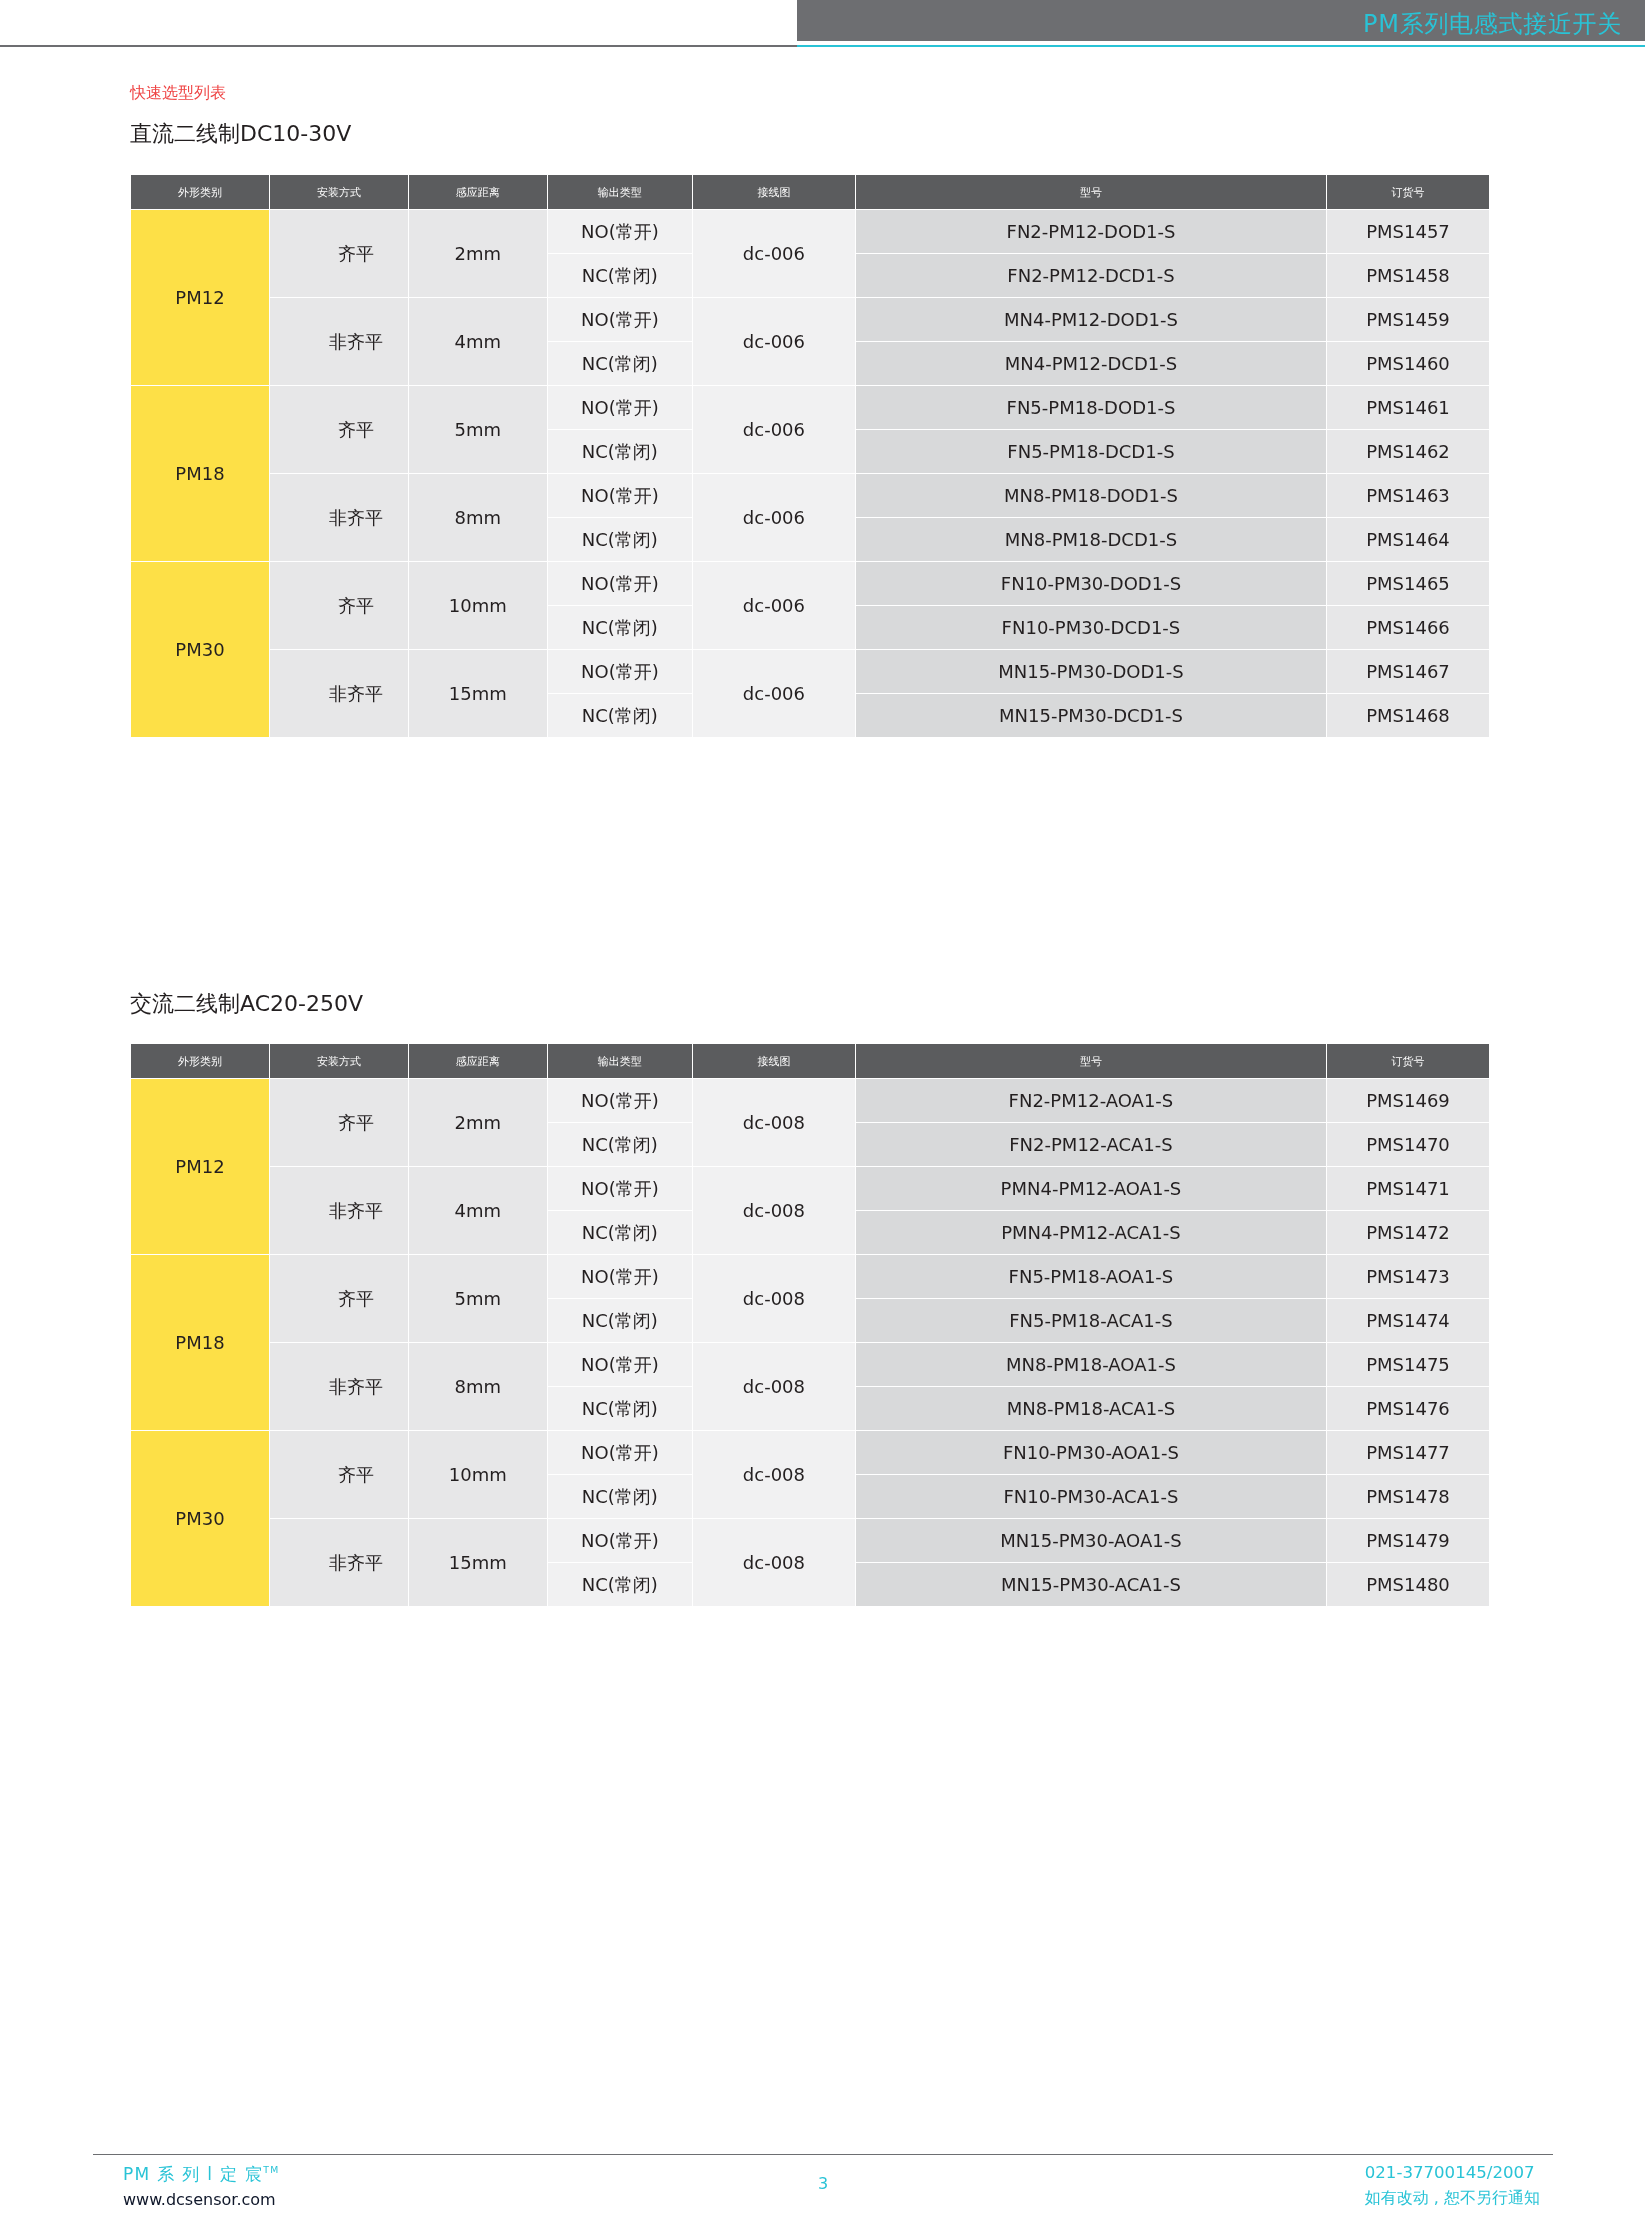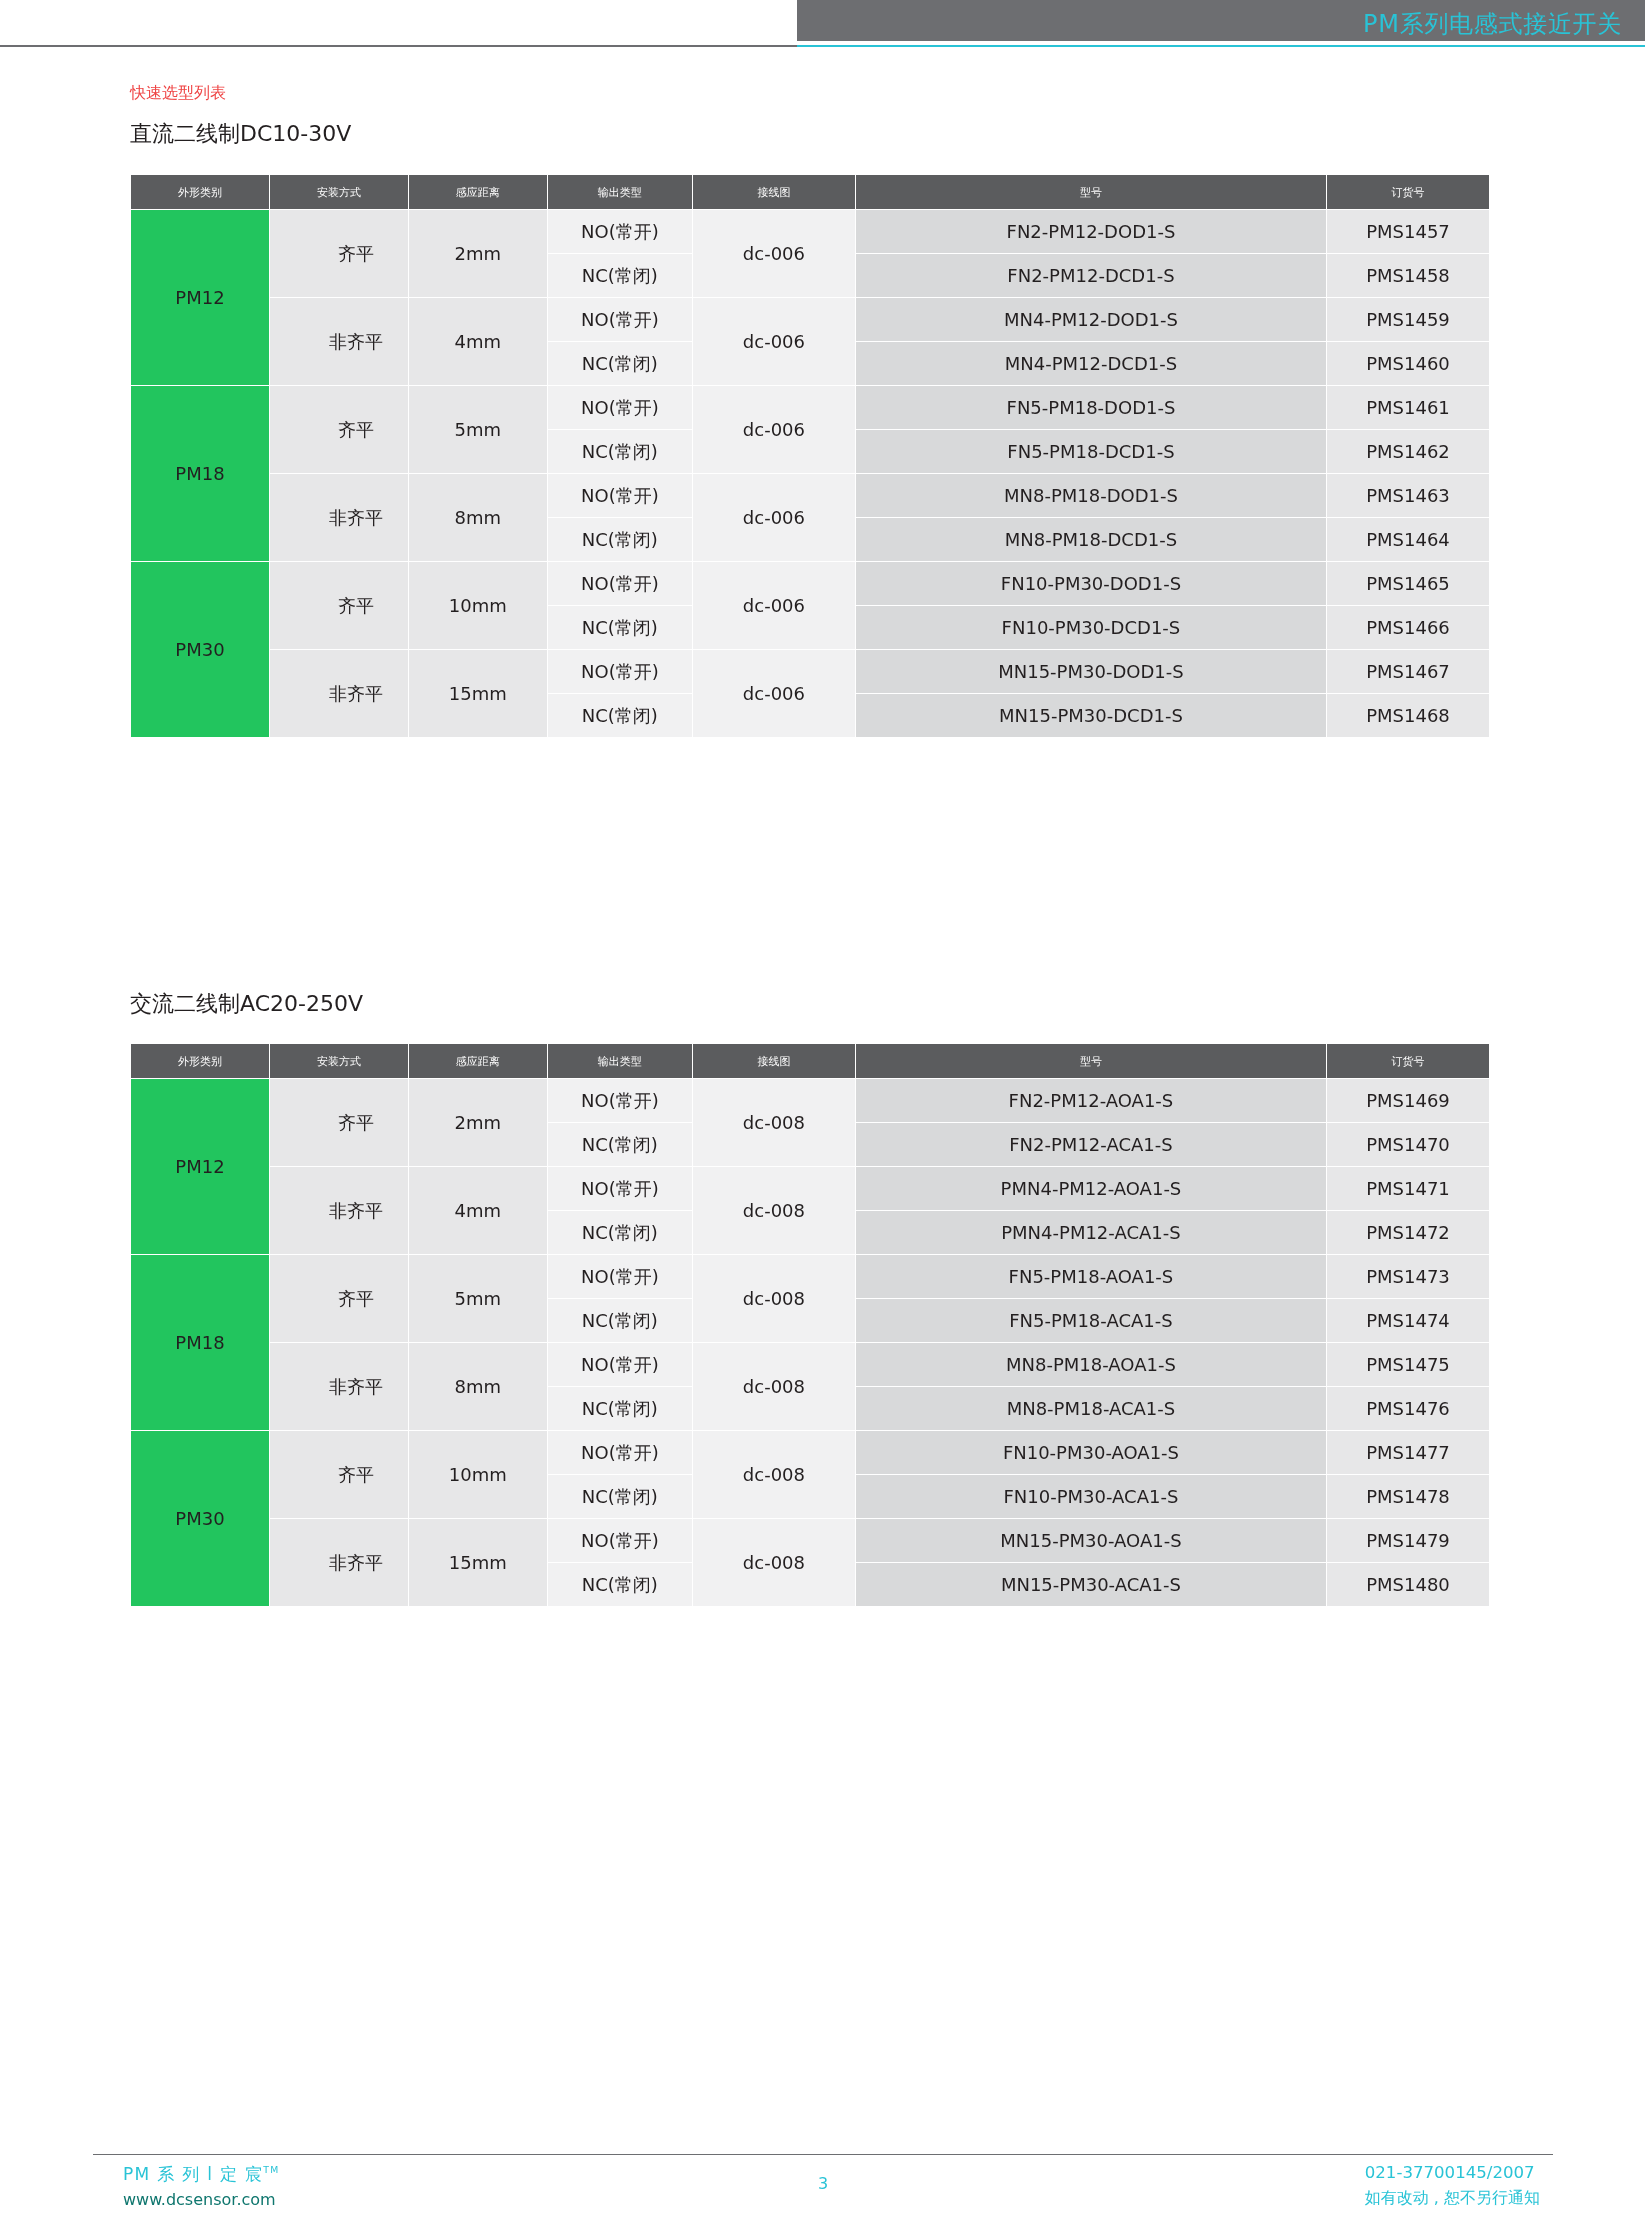--- a/index.html
+++ b/index.html
@@ -90,21 +90,21 @@
     font-family: "DejaVu Sans", sans-serif;
   }
   .sel-table td {
     border: 0.7px solid #ffffff;
     text-align: center;
     height: 41px;
     font-family: "DejaVu Sans", sans-serif;
     font-size: 18px;
     color: #231f20;
   }
-  .c-shape   { background: #22c55e; }
+  .c-shape   { background: #fde047; }
   .c-mount   { background: #e7e7e8; padding-left: 35px; }
   .c-dist    { background: #e7e7e8; }
   .c-out     { background: #f1f1f2; }
   .c-wire    { background: #f1f1f2; }
   .c-model   { background: #d8d9da; font-size: 20.6px; }
   .c-order   { background: #e7e7e8; font-size: 19px; }
 
   
   col.w-shape { width: 133px; }
   col.w-mount { width: 133px; }
@@ -138,21 +138,21 @@
   }
   .footer-brand {
     font-size: 17px;
     letter-spacing: 1.3px;
     color: #29c3d6;
     white-space: nowrap;
   }
   .footer-brand sup { font-size: 9.3px; }
   .footer-url {
     font-size: 16px;
-    color: #0f766e;
+    color: #0f172a;
     margin-top: 4px;
     white-space: nowrap;
   }
   .footer-page {
     position: absolute;
     left: 0; right: 0;
     top: 20px;
     text-align: center;
     font-size: 16px;
     color: #29c3d6;

